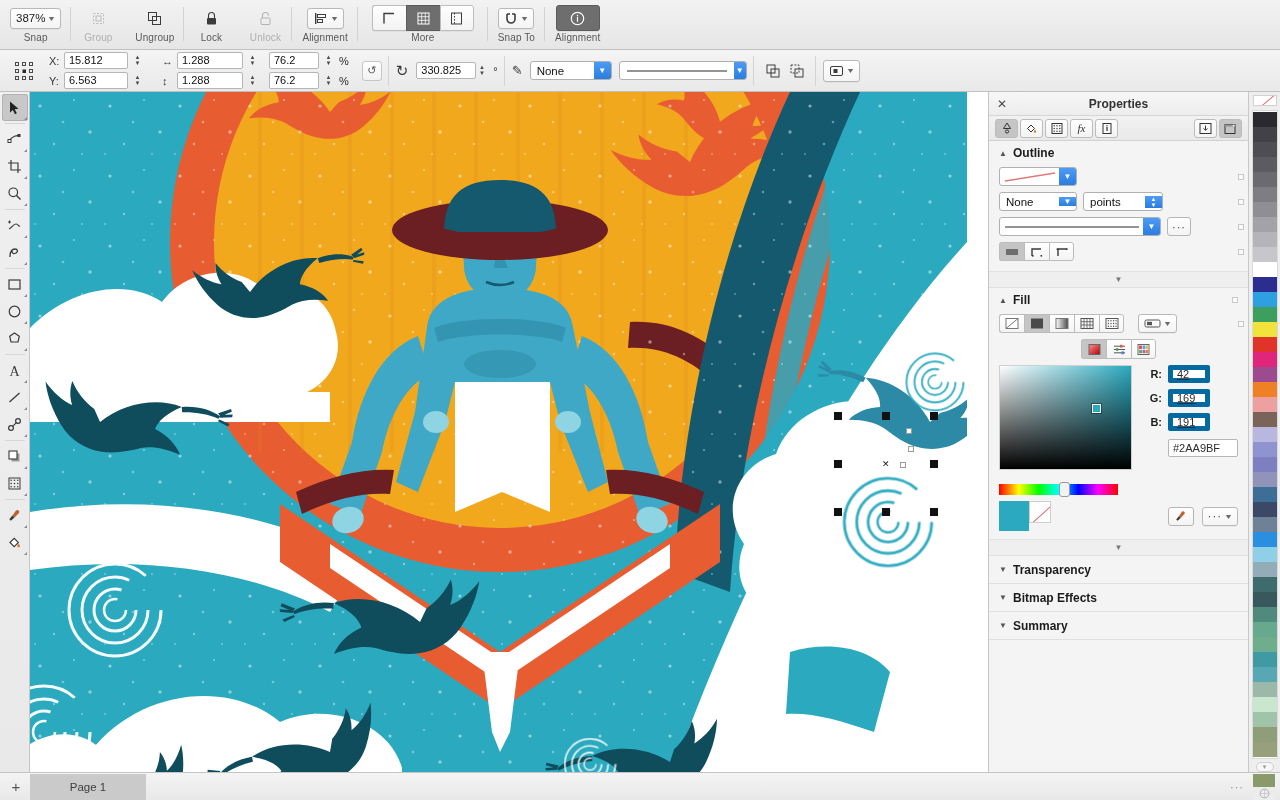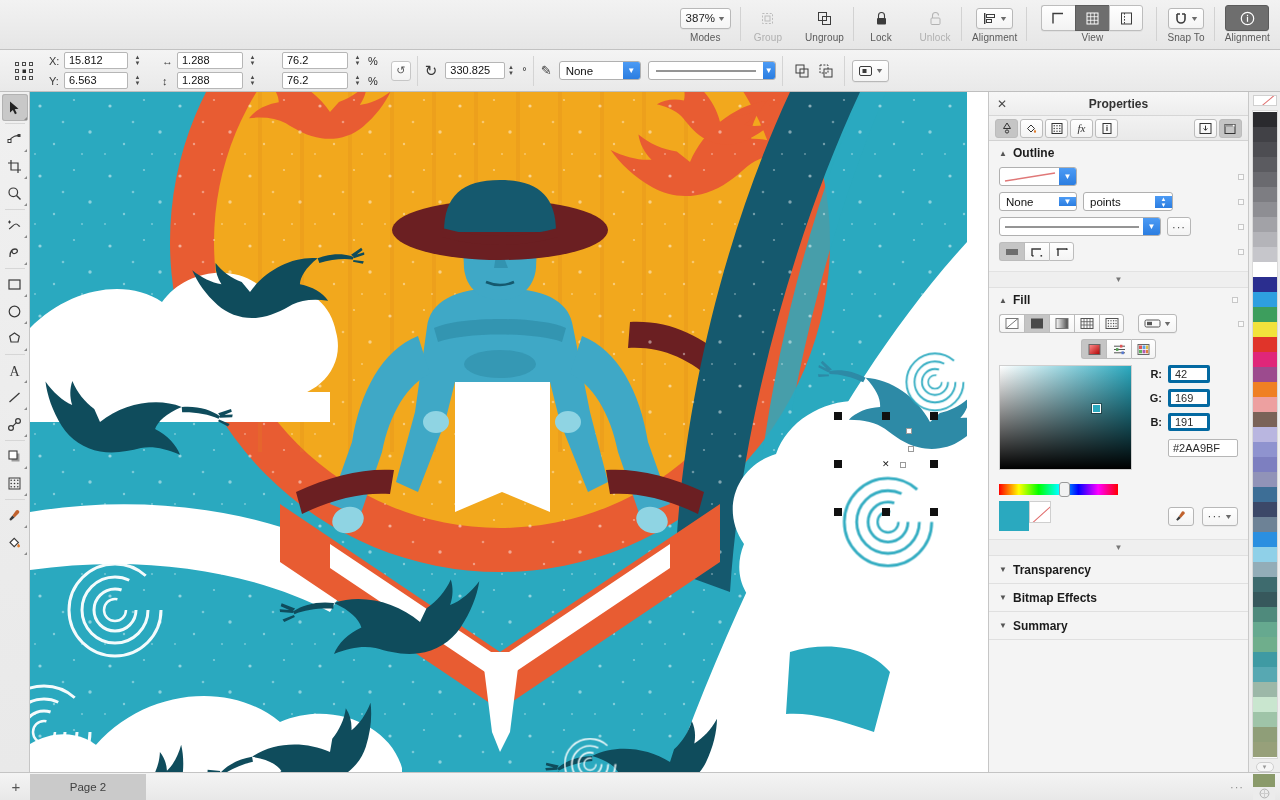--- a/index.html
+++ b/index.html
@@ -12,21 +12,20 @@
   }
   #app { width: 1280px; height: 800px; display: flex; flex-direction: column; }
 
   
   .ribbon {
     height: 50px; min-height: 50px;
     background: linear-gradient(#f2f2f2, #e6e6e6);
     border-bottom: 1px solid #c2c2c2;
     display: flex; align-items: flex-start;
     position: relative;
-    justify-content: flex-end;
   }
   .rgroup {
     height: 50px; display: flex; flex-direction: column;
     align-items: center; justify-content: flex-start;
     padding: 0 10px; position: relative;
   }
   .rgroup.sep::after {
     content: ""; position: absolute; right: 0; top: 7px; bottom: 9px;
     width: 1px; background: #d2d2d2;
   }
@@ -70,21 +69,21 @@
   .sbsec { display: flex; align-items: center; height: 42px; padding: 0 7px; position: relative; }
   .sbsec.sep::after { content:""; position:absolute; right:0; top:6px; bottom:6px; width:1px; background:#d4d4d4; }
   .twocol { display: flex; flex-direction: column; gap: 3px; }
   .fieldrow { display: flex; align-items: center; gap: 4px; height: 17px; }
   .flabel { font-size: 11px; color: #3a3a3a; width: 11px; }
   .tfield {
     height: 17px; border: 1px solid #b6b6b6; border-radius: 2px; background: #fff;
     font-size: 11px; padding: 0 4px; display: flex; align-items: center;
     color: #111; line-height: 17px;
   }
-  .w64 { width: 64px; } .w58 { width: 66px; margin-left: 13px; } .w66 { width: 66px;}
+  .w64 { width: 64px; } .w58 { width: 50px; } .w66 { width: 66px;}
   .stepper {
     width: 11px; height: 17px; display: flex; flex-direction: column;
     align-items: center; justify-content: center; gap: 1px; color: #4a4a4a;
   }
   .stepper i { font-style: normal; font-size: 6px; line-height: 5px; }
   .pct { font-size: 11px; color: #2b2b2b; margin-left: 1px; }
   .unit { font-size: 11px; color: #2b2b2b; }
 
   .dd {
     height: 19px; border: 1px solid #b0b0b0; border-radius: 3px; background: #fff;
@@ -181,22 +180,22 @@
   .fillbtn.on { background: #c5c5c5; }
 
   .modeseg { display: flex; margin: 0 auto; }
   .modebtn { width: 25px; height: 20px; border: 1px solid #bcbcbc; border-right: none;
     background: linear-gradient(#fff,#f4f4f4); display: flex; align-items: center; justify-content: center; }
   .modebtn:first-child { border-radius: 3px 0 0 3px; }
   .modebtn:last-child { border-radius: 0 3px 3px 0; border-right: 1px solid #bcbcbc; }
   .modebtn.on { background: #c5c5c5; }
 
   .rgblabel { font-size: 11px; font-weight: bold; color: #1c1c1c; width: 14px; text-align: right; }
-  .rgbfield { width: 42px; height: 18px; border: 3px solid #0369a1; border-radius: 2px; background: #fff;
-    font-size: 11px; padding: 0 4px; display: flex; align-items: center; }
+  .rgbfield { width: 42px; height: 18px; border: 5px solid #0369a1; border-radius: 2px; background: #fff;
+    font-size: 11px; padding: 0 4px; display: flex; align-items: center; text-decoration: underline; }
   .hexfield { width: 70px; height: 18px; border: 1px solid #b6b6b6; border-radius: 2px; background: #fff;
     font-size: 11px; padding: 0 4px; display: flex; align-items: center; }
 
   .sv { width: 133px; height: 105px; position: relative; border: 1px solid #cfcfcf; }
   .svcursor { position: absolute; width: 9px; height: 9px; border: 1.5px solid #fff; background: #2aa9bf;
     box-shadow: 0 0 0 1px rgba(0,0,0,.35); }
   .huebar { width: 119px; height: 11px; position: relative; margin-top: 8px;
     background: linear-gradient(to right,#ff0000,#ffff00,#00ff00,#00ffff,#0000ff,#ff00ff,#ff0000); }
   .huethumb { position: absolute; top: -2px; width: 11px; height: 15px; background: #f2f2f2;
     border: 1px solid #9a9a9a; border-radius: 3px; }
@@ -242,21 +241,21 @@
 
   <div class="ribbon">
 
     <div class="rgroup sep">
       <div class="rrow">
         <div class="ctlbtn">
           <span>387%</span>
           <span class="caret">▼</span>
         </div>
       </div>
-      <div class="rlabel">Modes</div>
+      <div class="rlabel">Snap</div>
     </div>
 
 
     <div class="rgroup">
       <div class="rrow">
         <div class="iconbtn flat disabled">
           <svg width="17" height="17" viewBox="0 0 17 17">
               <rect x="3.5" y="3.5" width="10" height="10" fill="none" stroke="#555" stroke-dasharray="2 1.6"></rect>
               <rect x="6" y="6" width="5" height="5" fill="none" stroke="#555"></rect>
             </svg>
@@ -332,21 +331,21 @@
               </svg>
           </div>
           <div class="iconbtn">
             <svg width="15" height="15" viewBox="0 0 15 15">
                 <rect x="2.5" y="2" width="10" height="11" fill="none" stroke="#3c3c3c"></rect>
                 <path d="M5.5 2v11" stroke="#3c3c3c" stroke-dasharray="1.6 1.4"></path>
               </svg>
           </div>
         </div>
       </div>
-      <div class="rlabel">View</div>
+      <div class="rlabel">More</div>
     </div>
 
     <div class="rgroup sep">
       <div class="rrow">
         <div class="ctlbtn">
           <svg width="14" height="15" viewBox="0 0 14 15">
               <path d="M3 3v5a4 4 0 008 0V3" fill="none" stroke="#3c3c3c" stroke-width="1.6"></path>
               <path d="M3 3h3M8 3h3" stroke="#3c3c3c" stroke-width="1.6"></path>
             </svg>
           <span class="caret">▼</span>
@@ -933,21 +932,21 @@
               </div>
               <div class="bluearrow">▼</div>
             </div>
             <span class="dotright"></span>
           </div>
           <div class="prow">
             <div class="selbtn" style="width:78px;">
               <span class="t">None</span>
               <span class="bluearrow">▼</span>
             </div>
-            <div class="selbtn" style="width:90px;">
+            <div class="selbtn" style="width:80px;">
               <span class="t">points</span>
               <span class="updown">
                   <i style="font-style:normal">▲</i>
                   <i style="font-style:normal">▼</i>
                 </span>
             </div>
             <span class="dotright"></span>
           </div>
           <div class="prow">
             <div class="strokepick" style="width:162px;">
@@ -1218,21 +1217,21 @@
           <div class="sw" style="background: rgb(159, 196, 168);"></div>
           <div class="sw" style="background: rgb(143, 158, 120);"></div>
           <div class="sw" style="background: rgb(151, 160, 122);"></div>
         </div>
       <div style="margin-top:3px;width:18px;height:12px;border:1px solid #cfcfcf;border-radius:7px;background:#f6f6f6;display:flex;align-items:center;justify-content:center;font-size:7px;color:#999;">▾</div>
     </div>
   </div>
 
   <div class="statusbar">
     <div class="plusbtn">+</div>
-    <div class="pagetab">Page 2</div>
+    <div class="pagetab">Page 1</div>
     <div class="statusspacer"></div>
     <div class="dots3">···</div>
     <div class="cornerchip">
       <div class="top"></div>
       <div class="bot">
         <svg width="11" height="11" viewBox="0 0 11 11">
             <circle cx="5.5" cy="5.5" r="4.4" fill="none" stroke="#b0b0b0"></circle>
             <path d="M5.5 1.6v7.8M1.6 5.5h7.8" stroke="#cdcdcd"></path>
           </svg>
       </div>

